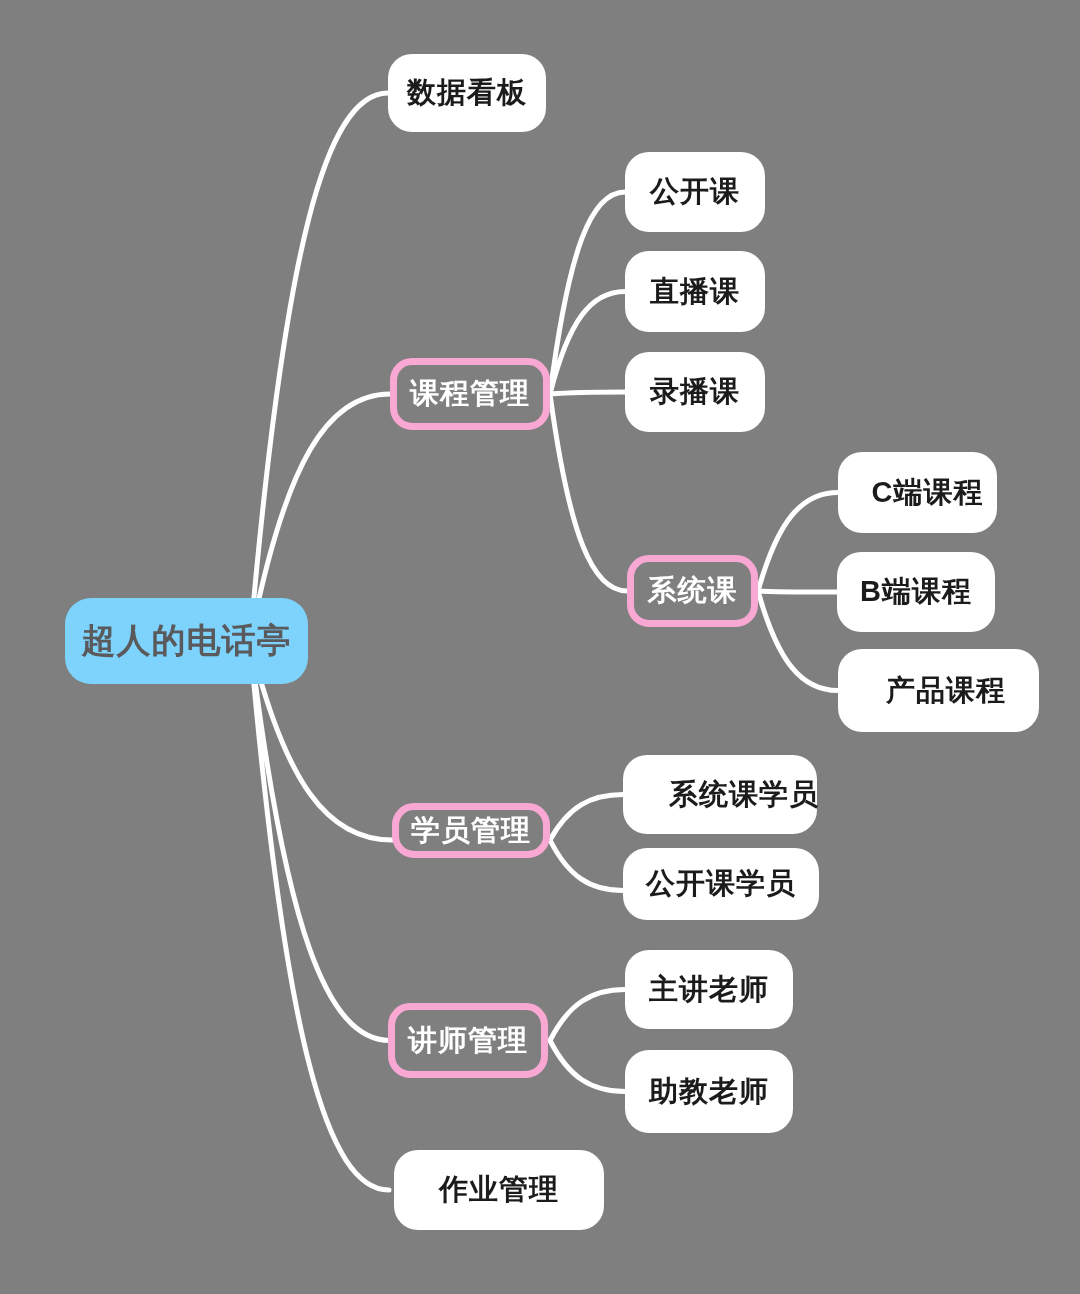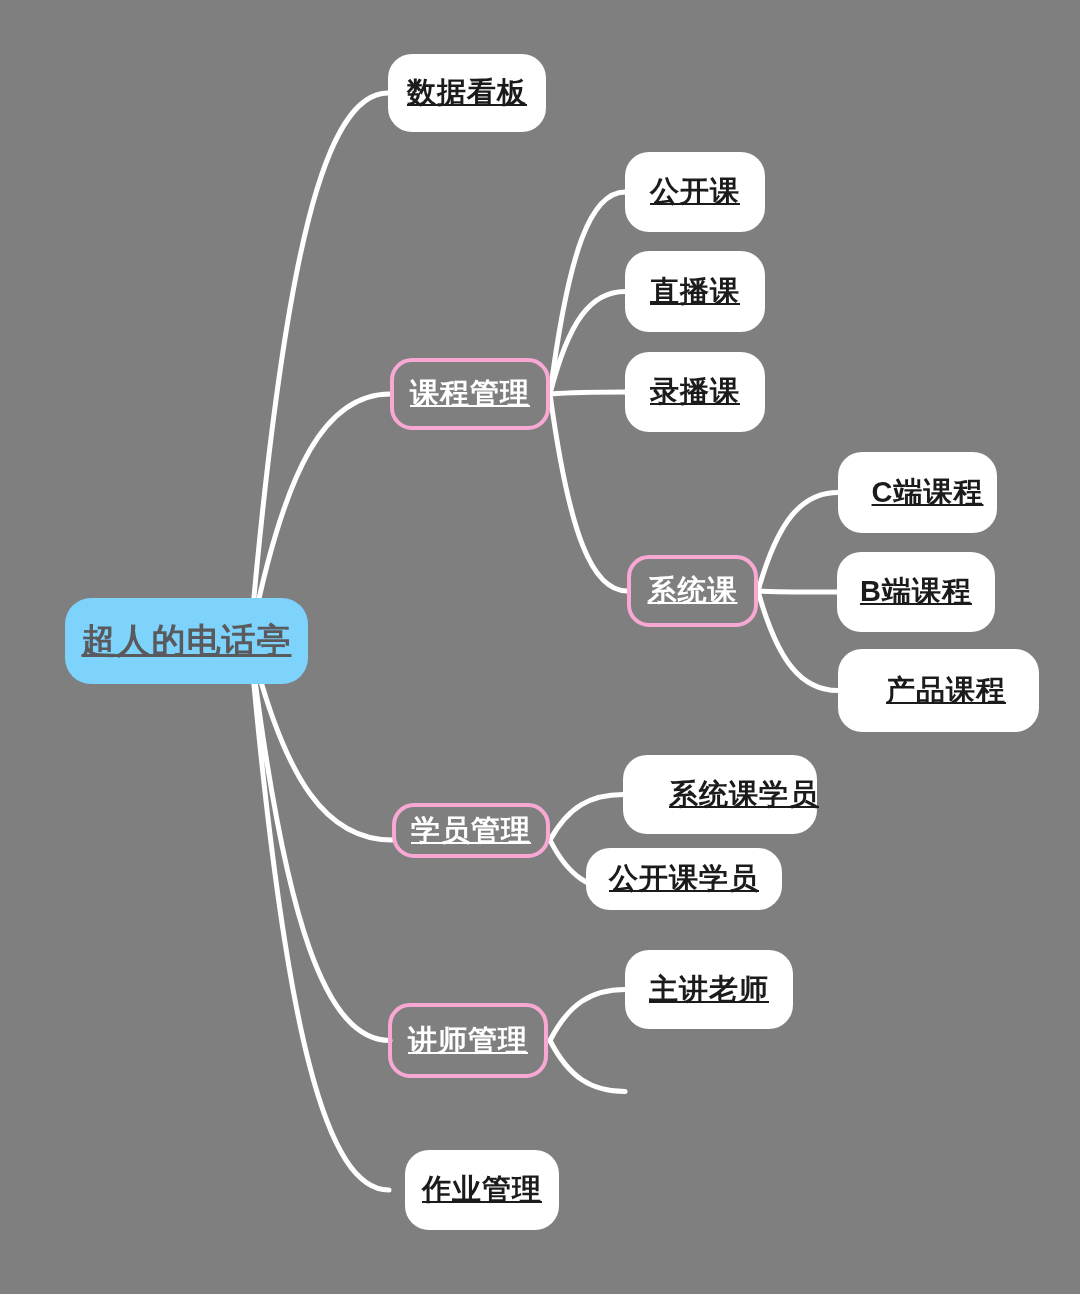--- a/index.html
+++ b/index.html
@@ -29,29 +29,28 @@
     display: flex;
     align-items: center;
     justify-content: center;
     box-sizing: border-box;
     border-radius: 24px;
     font-size: 29px;
     font-weight: 700;
     letter-spacing: 1px;
     white-space: nowrap;
     cursor: default;
-    text-decoration: underline;
   }
   .node.filled {
     background: #ffffff;
     color: #1b1b1b;
   }
   .node.outlined {
     background: transparent;
-    border: 4px solid #f9a8d4;
+    border: 7px solid #f9a8d4;
     color: #ffffff;
     border-radius: 22px;
   }
   .node.rootnode {
     background: #7dd3fc;
     color: #5a5a5c;
     font-size: 34px;
     border-radius: 26px;
   }
 </style>
@@ -68,17 +67,18 @@
   <div class="node outlined" style="left: 390px; top: 358px; width: 160px; height: 72px;">课程管理</div>
   <div class="node filled" style="left: 625px; top: 152px; width: 140px; height: 80px;">公开课</div>
   <div class="node filled" style="left: 625px; top: 251px; width: 140px; height: 81px;">直播课</div>
   <div class="node filled" style="left: 625px; top: 352px; width: 140px; height: 80px;">录播课</div>
   <div class="node outlined" style="left: 627px; top: 555px; width: 131px; height: 72px;">系统课</div>
   <div class="node filled" style="left: 838px; top: 452px; width: 159px; height: 81px; padding-left: 20px;">C端课程</div>
   <div class="node filled" style="left: 837px; top: 552px; width: 158px; height: 80px;">B端课程</div>
   <div class="node filled" style="left: 838px; top: 649px; width: 201px; height: 83px; padding-left: 15px;">产品课程</div>
   <div class="node outlined" style="left: 392px; top: 803px; width: 158px; height: 55px;">学员管理</div>
   <div class="node filled" style="left: 623px; top: 755px; width: 194px; height: 79px; padding-left: 48px;">系统课学员</div>
-  <div class="node filled" style="left: 586px; top: 848px; width: 196px; height: 62px;">公开课学员</div>
+  <div class="node filled" style="left: 623px; top: 848px; width: 196px; height: 72px;">公开课学员</div>
   <div class="node outlined" style="left: 388px; top: 1003px; width: 160px; height: 75px;">讲师管理</div>
   <div class="node filled" style="left: 625px; top: 950px; width: 168px; height: 79px;">主讲老师</div>
-  <div class="node filled" style="left: 405px; top: 1150px; width: 154px; height: 80px;">作业管理</div>
+  <div class="node filled" style="left: 625px; top: 1050px; width: 168px; height: 83px;">助教老师</div>
+  <div class="node filled" style="left: 394px; top: 1150px; width: 210px; height: 80px;">作业管理</div>
 </div>
 
 </body></html>

